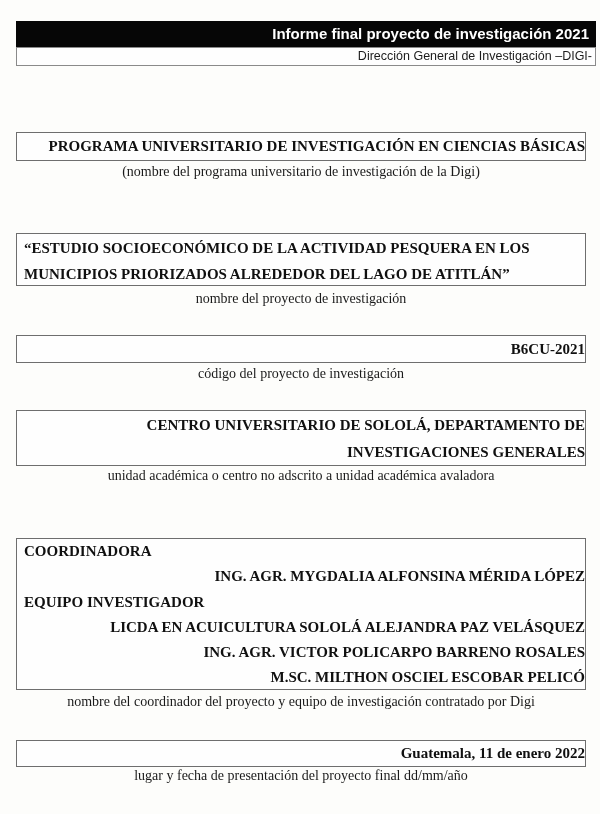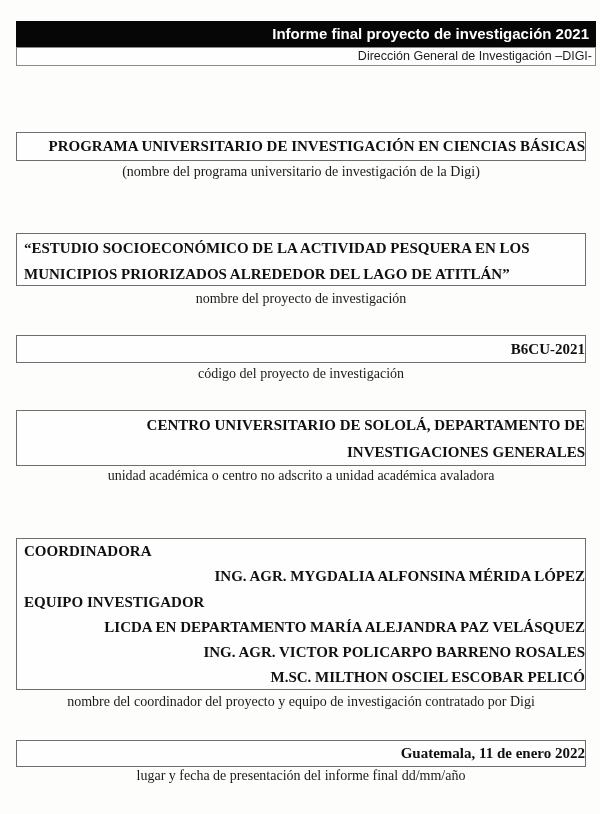--- a/index.html
+++ b/index.html
@@ -75,24 +75,24 @@
   <div class="abs box box4">
     <div class="bl c">CENTRO UNIVERSITARIO DE SOLOLÁ, DEPARTAMENTO DE</div>
     <div class="bl c">INVESTIGACIONES GENERALES</div>
   </div>
   <div class="abs caption cap4">unidad académica o centro no adscrito a unidad académica avaladora</div>
 
   <div class="abs box box5">
     <div class="bl l">COORDINADORA</div>
     <div class="bl c">ING. AGR. MYGDALIA ALFONSINA MÉRIDA LÓPEZ</div>
     <div class="bl l">EQUIPO INVESTIGADOR</div>
-    <div class="bl c">LICDA EN DEPARTAMENTO MARÍA ALEJANDRA PAZ VELÁSQUEZ</div>
+    <div class="bl c">LICDA EN ACUICULTURA SOLOLÁ ALEJANDRA PAZ VELÁSQUEZ</div>
     <div class="bl c">ING. AGR. VICTOR POLICARPO BARRENO ROSALES</div>
     <div class="bl c">M.SC. MILTHON OSCIEL ESCOBAR PELICÓ</div>
   </div>
   <div class="abs caption cap5">nombre del coordinador del proyecto y equipo de investigación contratado por Digi</div>
 
   <div class="abs box box6">
     <div class="bl c">Guatemala, 11 de enero 2022</div>
   </div>
-  <div class="abs caption cap6">lugar y fecha de presentación del informe final dd/mm/año</div>
+  <div class="abs caption cap6">lugar y fecha de presentación del proyecto final dd/mm/año</div>
 
 </div>
 
 </body></html>

